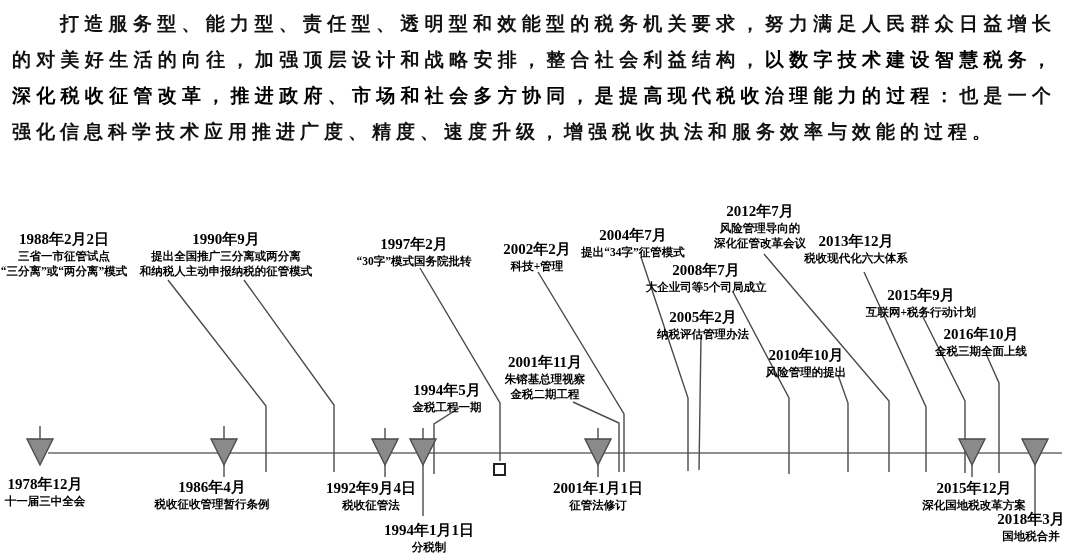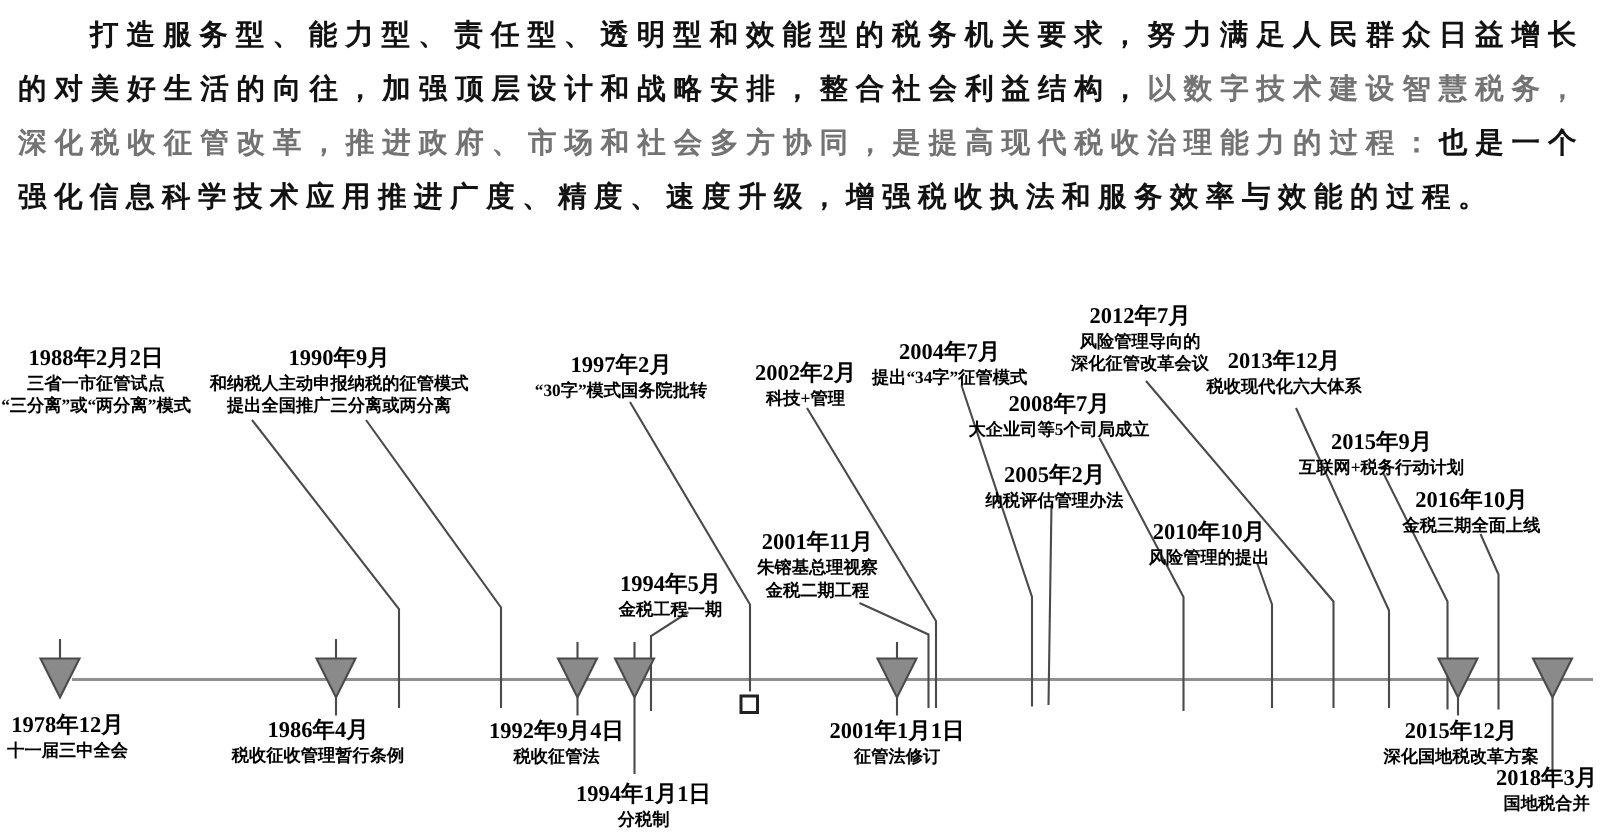--- a/index.html
+++ b/index.html
@@ -9,21 +9,21 @@
     font-family:"Liberation Serif","DejaVu Serif",serif;
   }
   
   .paragraph{
     position:absolute;left:0;top:2px;width:1068px;
     padding:4px 12px 0 12px;box-sizing:border-box;
     font-size:19px;font-weight:700;color:#121212;
     letter-spacing:5px;line-height:36px;
     text-align:justify;text-indent:48px;
   }
-  .paragraph .red{color:#737373;}
+  .paragraph .red{color:#000000;}
   
   #diagram-svg{position:absolute;left:0;top:0;width:1068px;height:559px;}
   .event{
     position:absolute;transform:translateX(-50%);
     text-align:center;white-space:nowrap;color:#000000;
   }
   .ev-date{font-size:15px;font-weight:700;line-height:1.25;}
   .ev-line{font-size:11.5px;font-weight:700;line-height:1.3;}
 </style>
 </head>
@@ -93,22 +93,22 @@
 </svg>
 
 <div id="events-layer">
     <div class="event above" style="left: 64px; top: 230px;">
       <div class="ev-date">1988年2月2日</div>
       <div class="ev-line">三省一市征管试点</div>
       <div class="ev-line">“三分离”或“两分离”模式</div>
     </div>
     <div class="event above" style="left: 226px; top: 230px;">
       <div class="ev-date">1990年9月</div>
+      <div class="ev-line">提出全国推广三分离或两分离</div>
       <div class="ev-line">和纳税人主动申报纳税的征管模式</div>
-      <div class="ev-line">提出全国推广三分离或两分离</div>
     </div>
     <div class="event above" style="left: 414px; top: 235px;">
       <div class="ev-date">1997年2月</div>
       <div class="ev-line">“30字”模式国务院批转</div>
     </div>
     <div class="event above" style="left: 537px; top: 240px;">
       <div class="ev-date">2002年2月</div>
       <div class="ev-line">科技+管理</div>
     </div>
     <div class="event above" style="left: 633px; top: 226px;">

